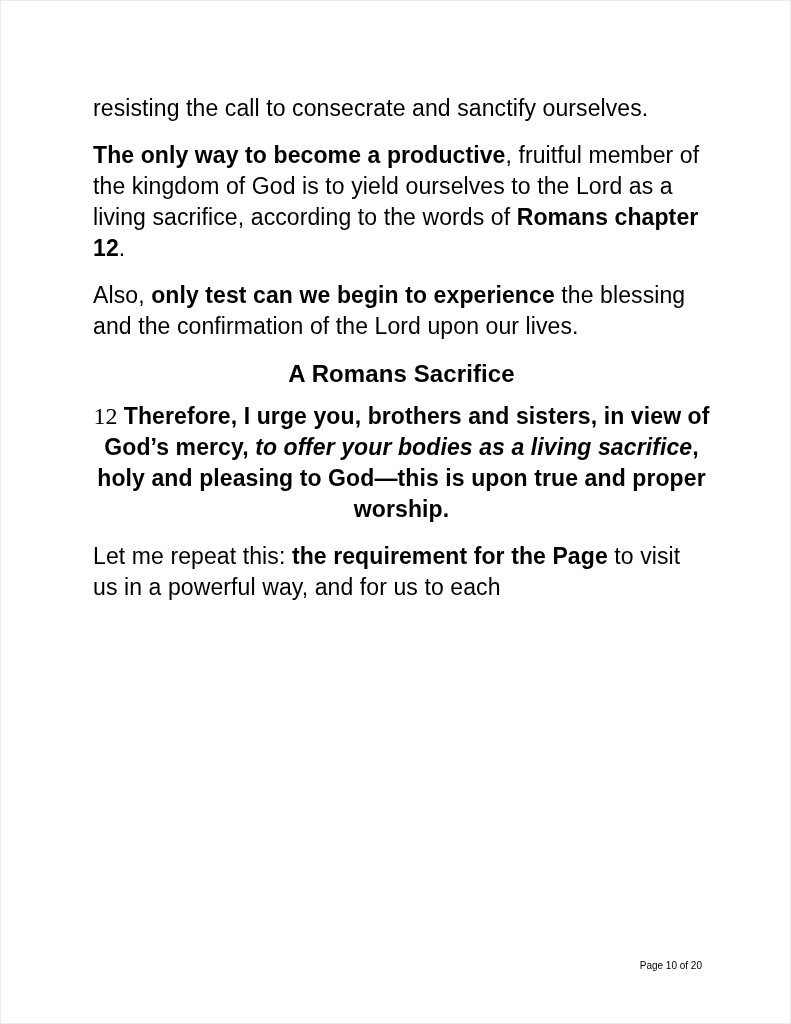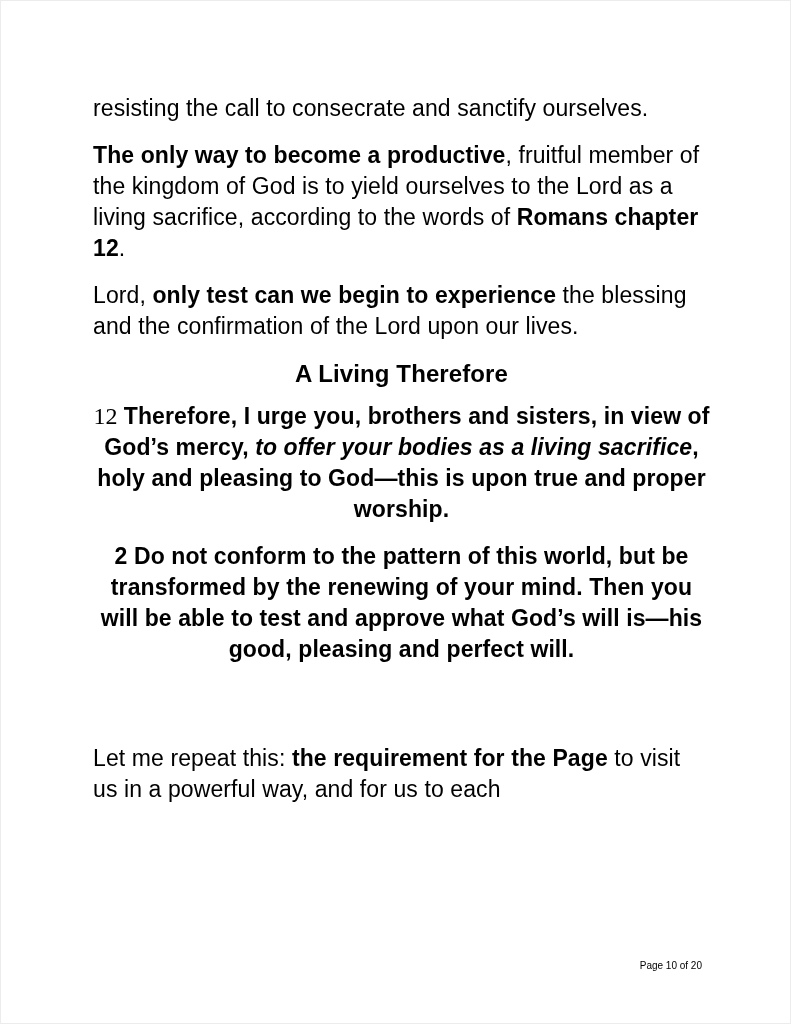--- a/index.html
+++ b/index.html
@@ -52,20 +52,19 @@
     color: #000000;
   }
 </style>
 </head>
 <body>
 
 <div class="page">
   <div class="content">
       <p class="para left"><span>resisting the call to consecrate and sanctify ourselves.</span></p>
       <p class="para left"><span class="bold">The only way to become a productive</span><span>, fruitful member of the kingdom of God is to yield ourselves to the Lord as a living sacrifice, according to the words of </span><span class="bold">Romans chapter 12</span><span>.</span></p>
-      <p class="para left"><span> Lord, </span><span class="bold">only test can we begin to experience</span><span> the blessing and the confirmation of the Lord upon our lives.</span></p>
-      <p class="para center heading"><span class="bold">A Living Therefore</span></p>
+      <p class="para left"><span> Also, </span><span class="bold">only test can we begin to experience</span><span> the blessing and the confirmation of the Lord upon our lives.</span></p>
+      <p class="para center heading"><span class="bold">A Romans Sacrifice</span></p>
       <p class="para center"><span class="serif">12 </span><span class="bold">Therefore, I urge you, brothers and sisters, in view of God’s mercy, </span><span class="bold italic">to offer your bodies as a living sacrifice</span><span class="bold">, holy and pleasing to God—this is upon true and proper worship.</span></p>
-      <p class="para center space-after-large"><span class="bold">2 Do not conform to the pattern of this world, but be transformed by the renewing of your mind. Then you will be able to test and approve what God’s will is—his good, pleasing and perfect will.</span></p>
       <p class="para left"><span>Let me repeat this: </span><span class="bold">the requirement for the Page</span><span> to visit us in a powerful way, and for us to each</span></p>
     </div>
   <div class="footer">Page 10 of 20</div>
 </div>
 
 </body></html>

